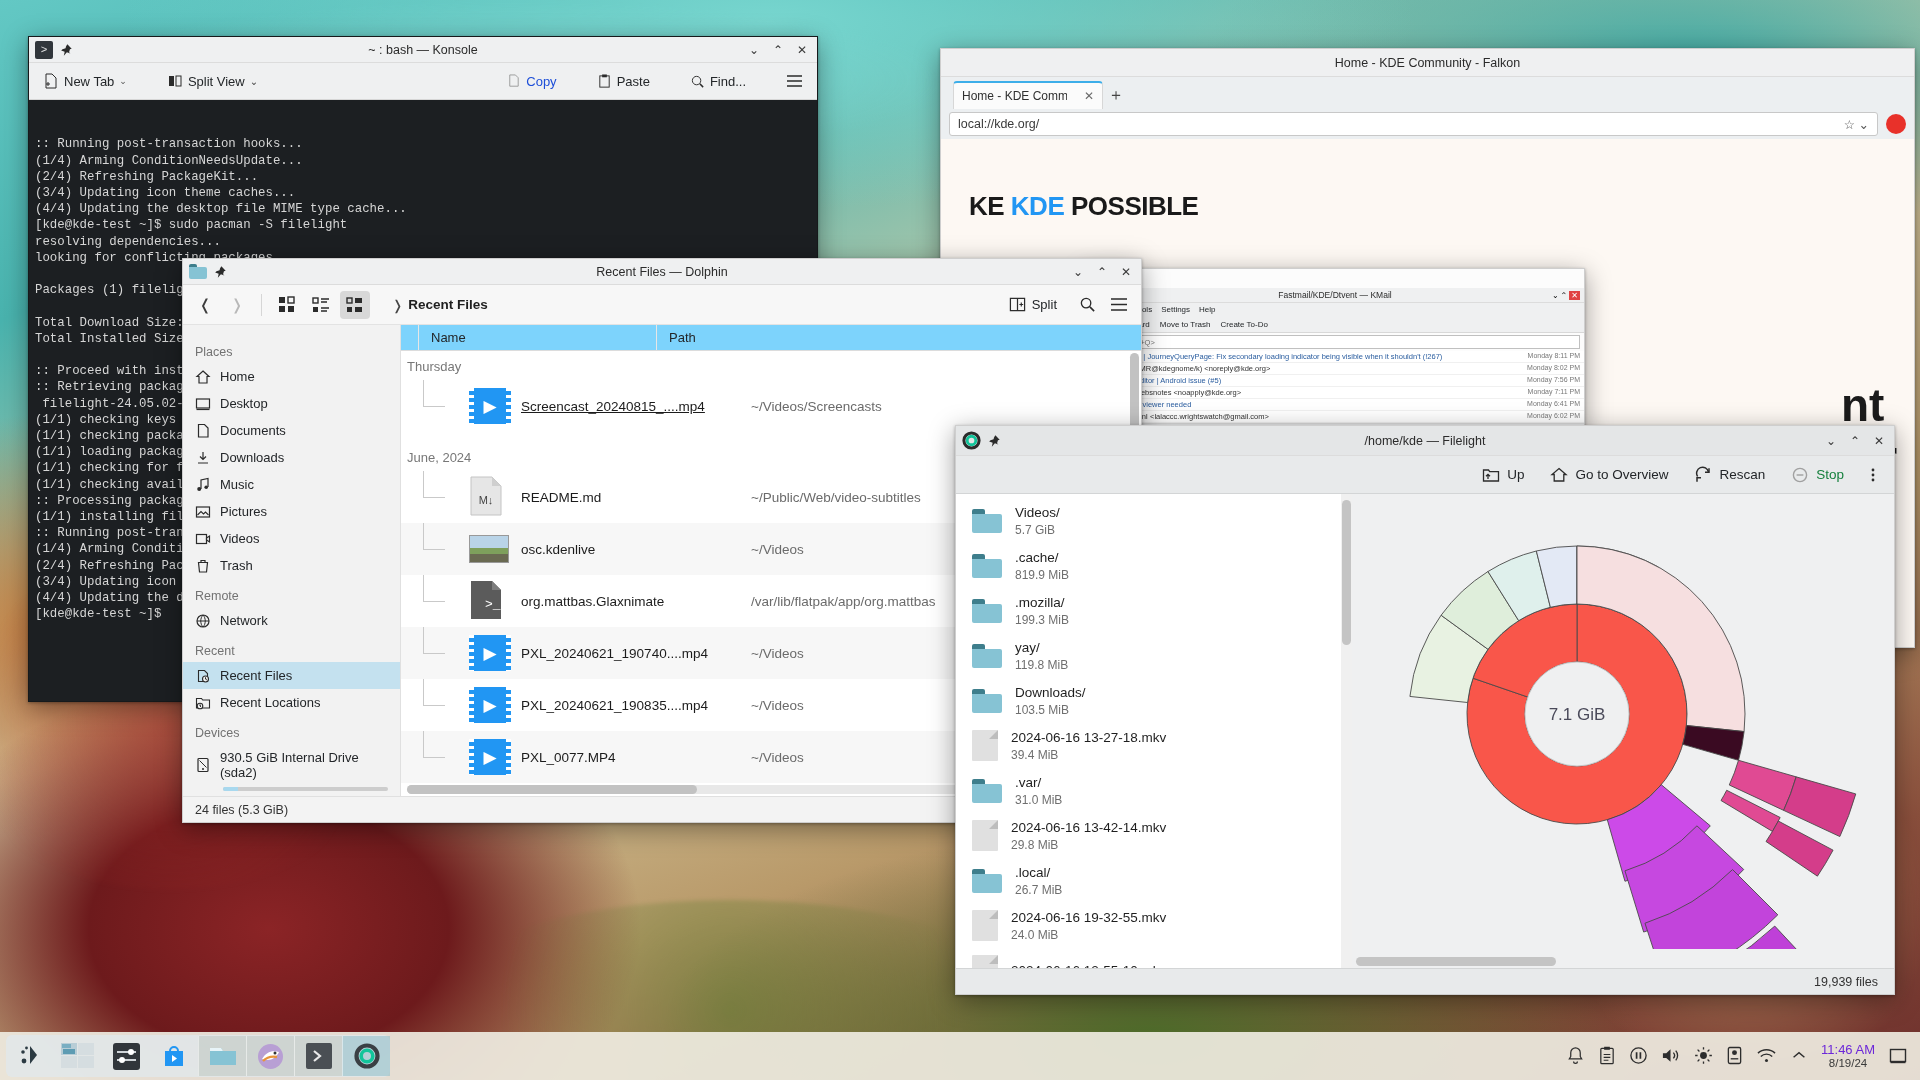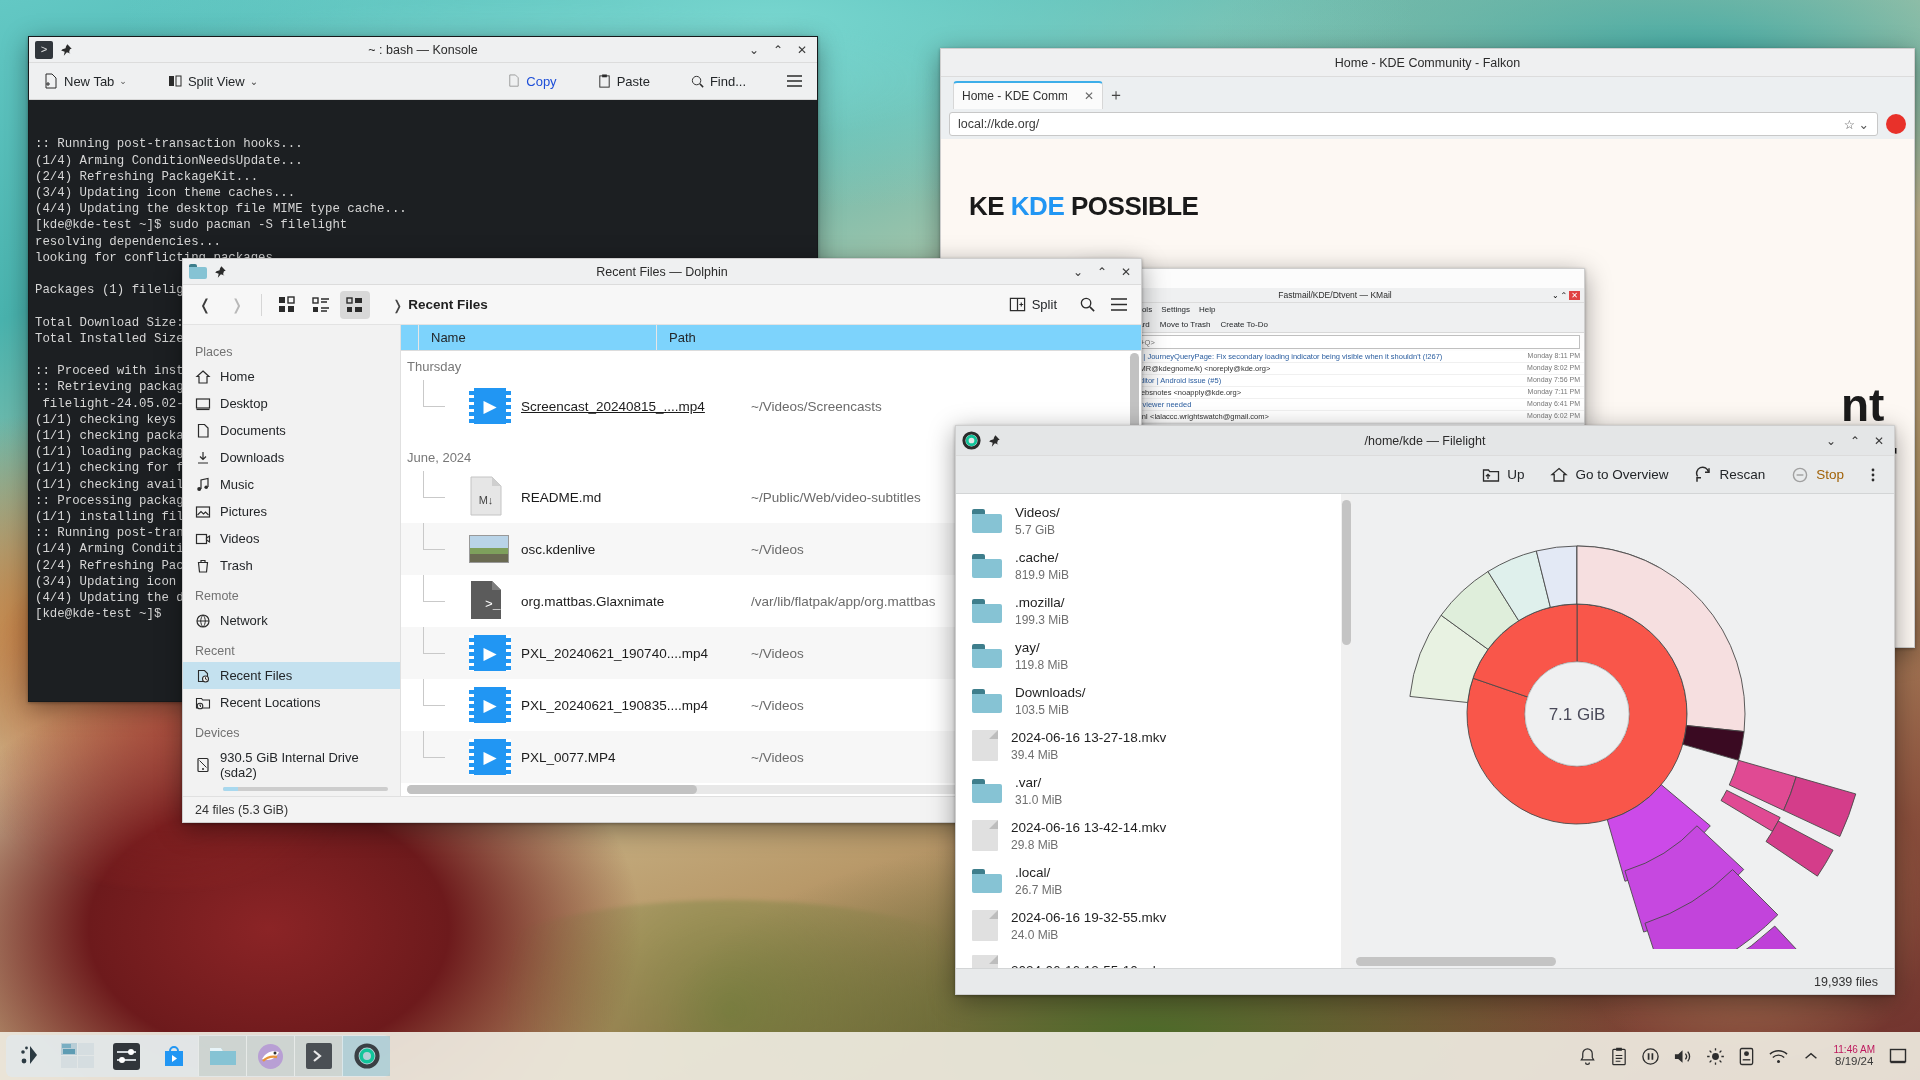--- a/index.html
+++ b/index.html
@@ -172,21 +172,21 @@
   }
   .vid-ic:before { left:-5px; } .vid-ic:after { right:-5px; }
   .vid-play { position:absolute; inset:0; display:flex; align-items:center; justify-content:center; color:#fff; font-size:17px;}
 
   
   #filelight { left: 955px; top: 425px; width: 940px; height: 570px; }
   #filelight .titlebar { height: 30px; background:#e4e6e7;}
   .fil-toolbar { height: 38px; background:#e8eaeb; display:flex; align-items:center; justify-content:flex-end;
                  gap: 26px; padding-right: 18px; border-bottom:1px solid #d3d5d6; flex:none;}
   .fil-tb { display:flex; align-items:center; gap:7px; font-size:13.5px; color:#232629;}
-  .fil-tb.dim { color:#a16207; }
+  .fil-tb.dim { color:#15803d; }
   .fil-body { display:flex; height: calc(100% - 30px - 38px - 26px); background:#fff; }
   .fil-list { width: 385px; overflow:hidden; position:relative; padding-top: 4px;}
   .fil-item { display:flex; align-items:center; gap:13px; padding: 5px 10px 5px 16px; height: 45px;}
   .folder-ic { width:30px; height:24px; position:relative; flex:none;}
   .folder-ic .tab { position:absolute; left:0; top:0; width:13px; height:6px; background:#3e7e8c; border-radius:2px 2px 0 0;}
   .folder-ic .bod { position:absolute; left:0; top:5px; width:30px; height:19px; background:#86c3d4; border-radius:0 2px 2px 2px;}
   .file-ic { width:26px; height:31px; background:#e0e0e0; position:relative; flex:none; border-radius:1px;}
   .file-ic:after { content:''; position:absolute; right:0; top:0; border-width:0 0 9px 9px; border-style:solid; border-color: transparent transparent #bdbdbd transparent;}
   .fi-name { font-size:13.5px; color:#1f1f1f; line-height:18px;}
   .fi-size { font-size:12px; color:#6f6f6f; line-height:16px;}
@@ -203,21 +203,21 @@
     background: rgba(239,235,225,.92);
     display:flex; align-items:center; justify-content:space-between;
     padding: 0 6px;
   }
   .launcher-group { display:flex; align-items:center; gap:0; }
   .tk { width: 48px; height: 40px; display:flex; align-items:center; justify-content:center; }
   .tk.win { background: rgba(190,198,192,.55); border-left:1px solid rgba(255,255,255,.5); }
   .tk.win.active { background: rgba(140,190,200,.55); }
   .tray { display:flex; align-items:center; gap:13px; padding-right: 6px; color:#2d2d2d;}
   .clock { text-align:center; line-height:1.05; }
-  .clock .t { font-size:10px; color:#be185d;}
+  .clock .t { font-size:13px; color:#6d28d9;}
   .clock .d { font-size:11.5px; color:#3a3a3a;}
   svg { display:block; }
 </style>
 </head>
 <body>
 
 <div id="desktop">
   <div class="wp-swirl" style="left:-60px;top:560px;width:460px;height:330px;background:radial-gradient(circle at 50% 50%, #a02a28 0%, rgba(160,42,40,0) 70%);"></div>
   <div class="wp-swirl" style="left:420px;top:900px;width:620px;height:220px;background:radial-gradient(circle at 50% 50%, #5a7a2e 0%, rgba(90,122,46,0) 70%);"></div>
   <div class="wp-swirl" style="left:1540px;top:760px;width:420px;height:300px;background:radial-gradient(circle at 50% 50%, #caa36e 0%, rgba(202,163,110,0) 70%);"></div>

